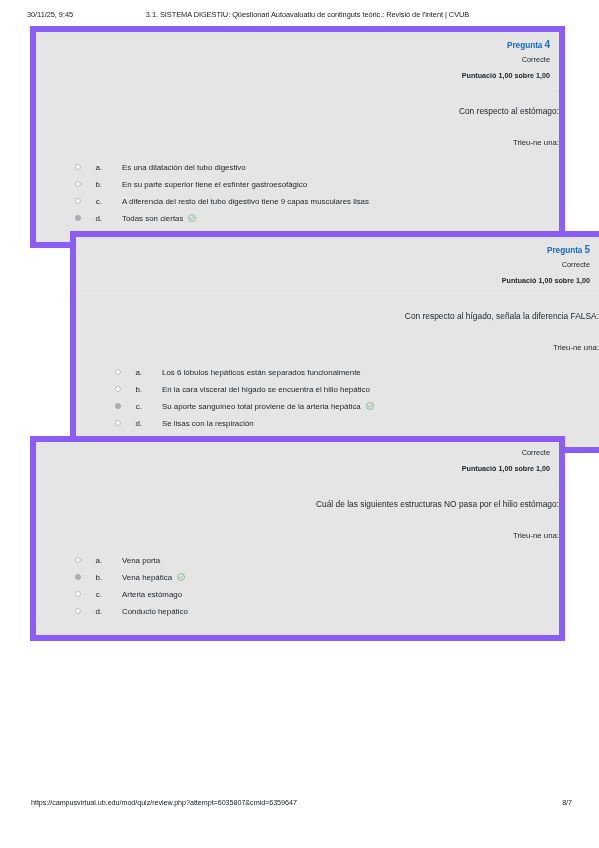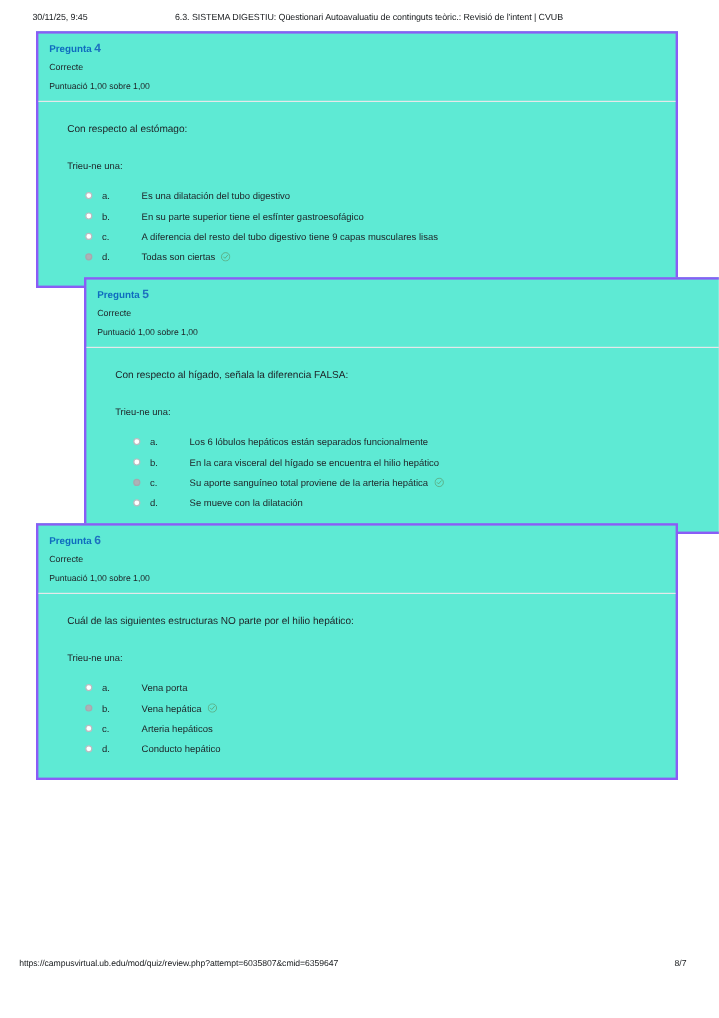--- a/index.html
+++ b/index.html
@@ -54,39 +54,40 @@
     left: 0;
     right: 0;
     bottom: 16px;
     height: 14px;
     font-size: 7.2px;
     color: #16191c;
     letter-spacing: -0.05px;
   }
   .print-footer .pf-url {
     position: absolute;
-    left: 16px;
+    left: 31px;
     top: 0;
     white-space: nowrap;
   }
   .print-footer .pf-page {
     position: absolute;
     right: 27px;
     top: 0;
     white-space: nowrap;
   }
 
   
   .qcard {
     position: absolute;
     left: 30px;
     width: 535px;
     box-sizing: border-box;
-    border: 2px solid #8b5cf6;
-    background: #5eead4;
+    border: 6px solid #8b5cf6;
+    background: #e5e5e5;
+    text-align: right;
   }
   .qheader {
     font-size: 8.2px;
     font-weight: bold;
     color: #0f6cbf;
     line-height: 1.2;
     margin: 0 0 5px 0;
     white-space: nowrap;
   }
   .qheader .qnum {
@@ -99,20 +100,21 @@
     font-size: 7.4px;
     color: #1d2125;
     line-height: 1.2;
     margin: 0 0 7px 0;
   }
   .qgrade {
     font-size: 7.2px;
     color: #1d2125;
     line-height: 1.2;
     margin: 0;
+    font-weight: bold;
   }
   .qinfo-box {
     box-sizing: border-box;
     padding: 7px 9px 7px 9px;
     border-bottom: 1px solid #e6e8ea;
   }
   .qbody {
     padding: 17px 0 14px 24px;
   }
   .qtext {
@@ -173,21 +175,21 @@
   }
   .check-icon svg { display: block; }
 </style>
 </head>
 <body>
 
 <div class="page">
 
   <div class="print-header">
     <span class="ph-date">30/11/25, 9:45</span>
-    <span class="ph-title">6.3. SISTEMA DIGESTIU: Qüestionari Autoavaluatiu de continguts teòric.: Revisió de l'intent | CVUB</span>
+    <span class="ph-title">3.1. SISTEMA DIGESTIU: Qüestionari Autoavaluatiu de continguts teòric.: Revisió de l'intent | CVUB</span>
   </div>
 
   <div id="questions-root">
       <div class="qcard" style="top: 26px;">
         <div class="qinfo-box">
           <div class="qheader"><span>Pregunta</span><span class="qnum">4</span></div>
           <div class="qstate">Correcte</div>
           <div class="qgrade">Puntuació 1,00 sobre 1,00</div>
         </div>
         <div class="qbody">
@@ -250,33 +252,32 @@
               <span class="check-icon">
                 <svg width="8" height="8" viewBox="0 0 16 16" aria-hidden="true">
                   <circle cx="8" cy="8" r="7" fill="none" stroke="#5a9e6f" stroke-width="1.2"></circle>
                   <path d="M4.6 8.2 L6.9 10.5 L11.4 5.4" fill="none" stroke="#5a9e6f" stroke-width="1.3" stroke-linecap="round" stroke-linejoin="round"></path>
                 </svg>
               </span>
             </li>
             <li class="answer">
               <span class="radio"></span>
               <span class="alabel">d.</span>
-              <span class="atext">Se mueve con la dilatación</span>
+              <span class="atext">Se lisas con la respiración</span>
             </li>
           </ul>
         </div>
       </div>
       <div class="qcard" style="top: 436px;">
         <div class="qinfo-box">
-          <div class="qheader"><span>Pregunta</span><span class="qnum">6</span></div>
           <div class="qstate">Correcte</div>
           <div class="qgrade">Puntuació 1,00 sobre 1,00</div>
         </div>
         <div class="qbody">
-          <p class="qtext">Cuál de las siguientes estructuras NO parte por el hilio hepático:</p>
+          <p class="qtext">Cuál de las siguientes estructuras NO pasa por el hilio estómago:</p>
           <p class="qprompt">Trieu-ne una:</p>
           <ul class="answers">
             <li class="answer">
               <span class="radio"></span>
               <span class="alabel">a.</span>
               <span class="atext">Vena porta</span>
             </li>
             <li class="answer">
               <span class="radio checked"></span>
               <span class="alabel">b.</span>
@@ -284,21 +285,21 @@
               <span class="check-icon">
                 <svg width="8" height="8" viewBox="0 0 16 16" aria-hidden="true">
                   <circle cx="8" cy="8" r="7" fill="none" stroke="#5a9e6f" stroke-width="1.2"></circle>
                   <path d="M4.6 8.2 L6.9 10.5 L11.4 5.4" fill="none" stroke="#5a9e6f" stroke-width="1.3" stroke-linecap="round" stroke-linejoin="round"></path>
                 </svg>
               </span>
             </li>
             <li class="answer">
               <span class="radio"></span>
               <span class="alabel">c.</span>
-              <span class="atext">Arteria hepáticos</span>
+              <span class="atext">Arteria estómago</span>
             </li>
             <li class="answer">
               <span class="radio"></span>
               <span class="alabel">d.</span>
               <span class="atext">Conducto hepático</span>
             </li>
           </ul>
         </div>
       </div>
     </div>

